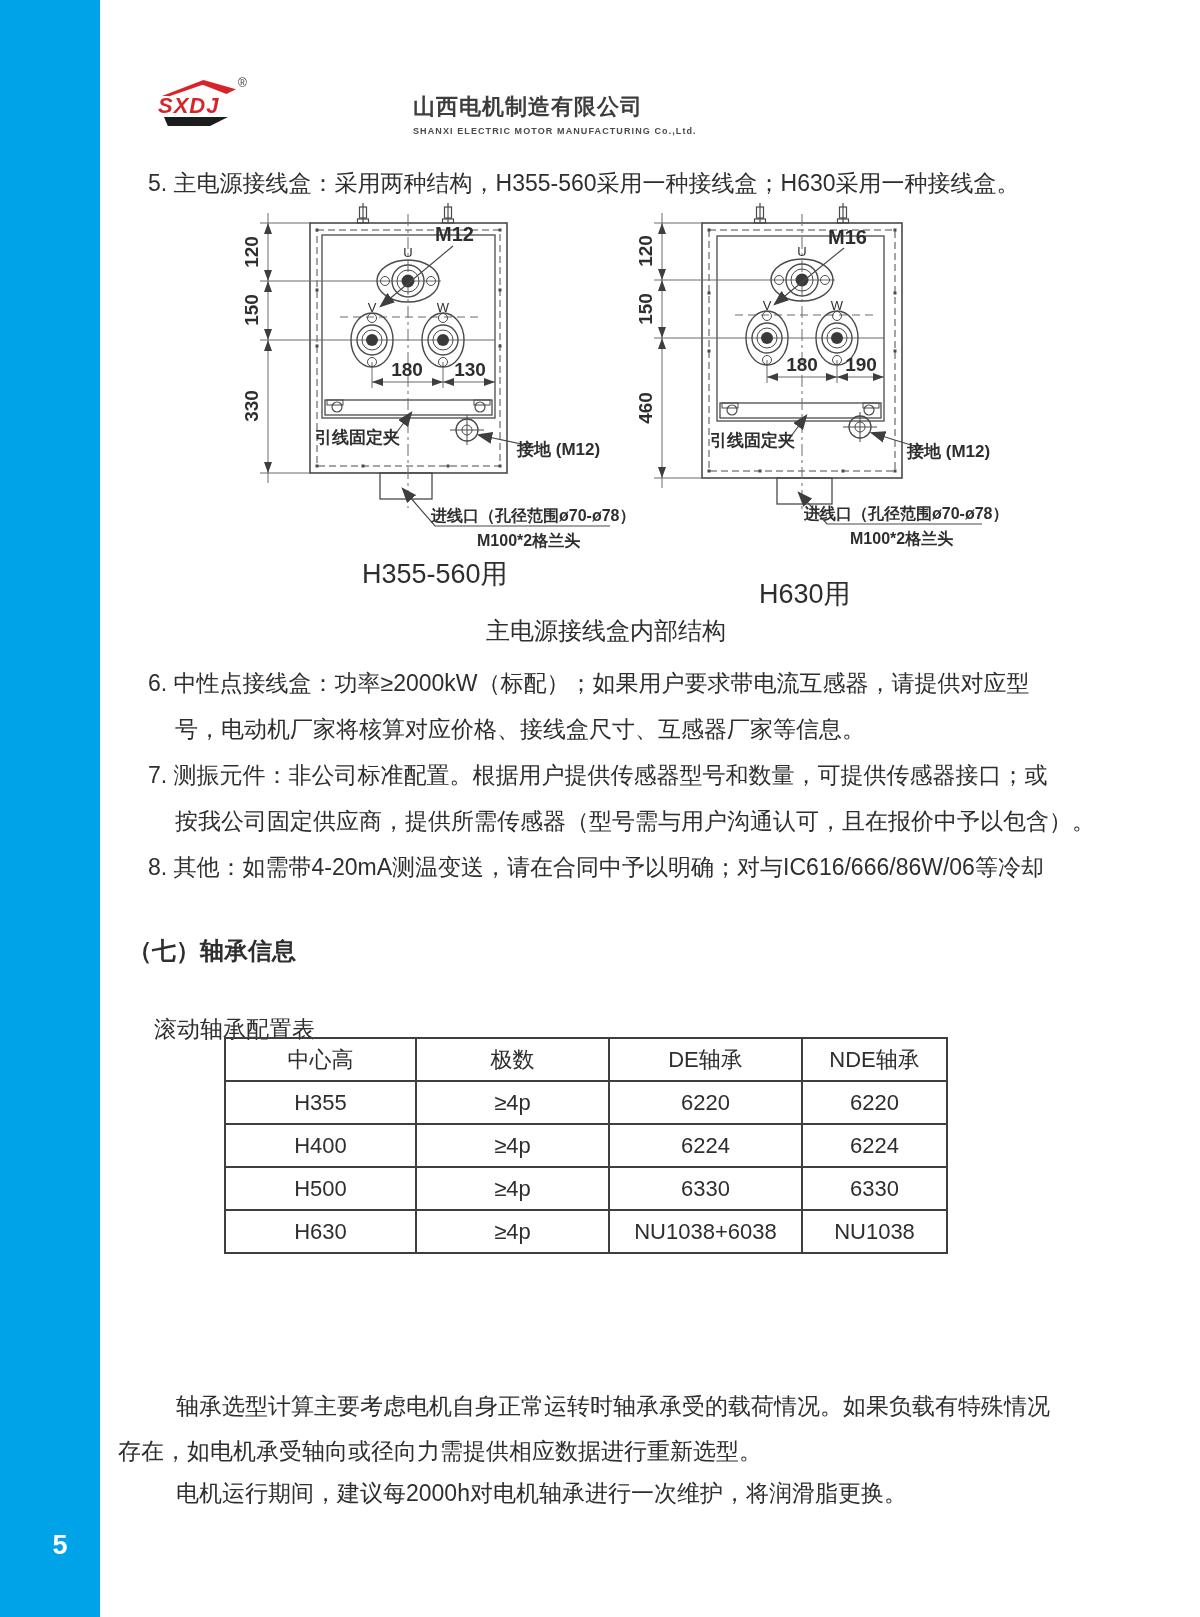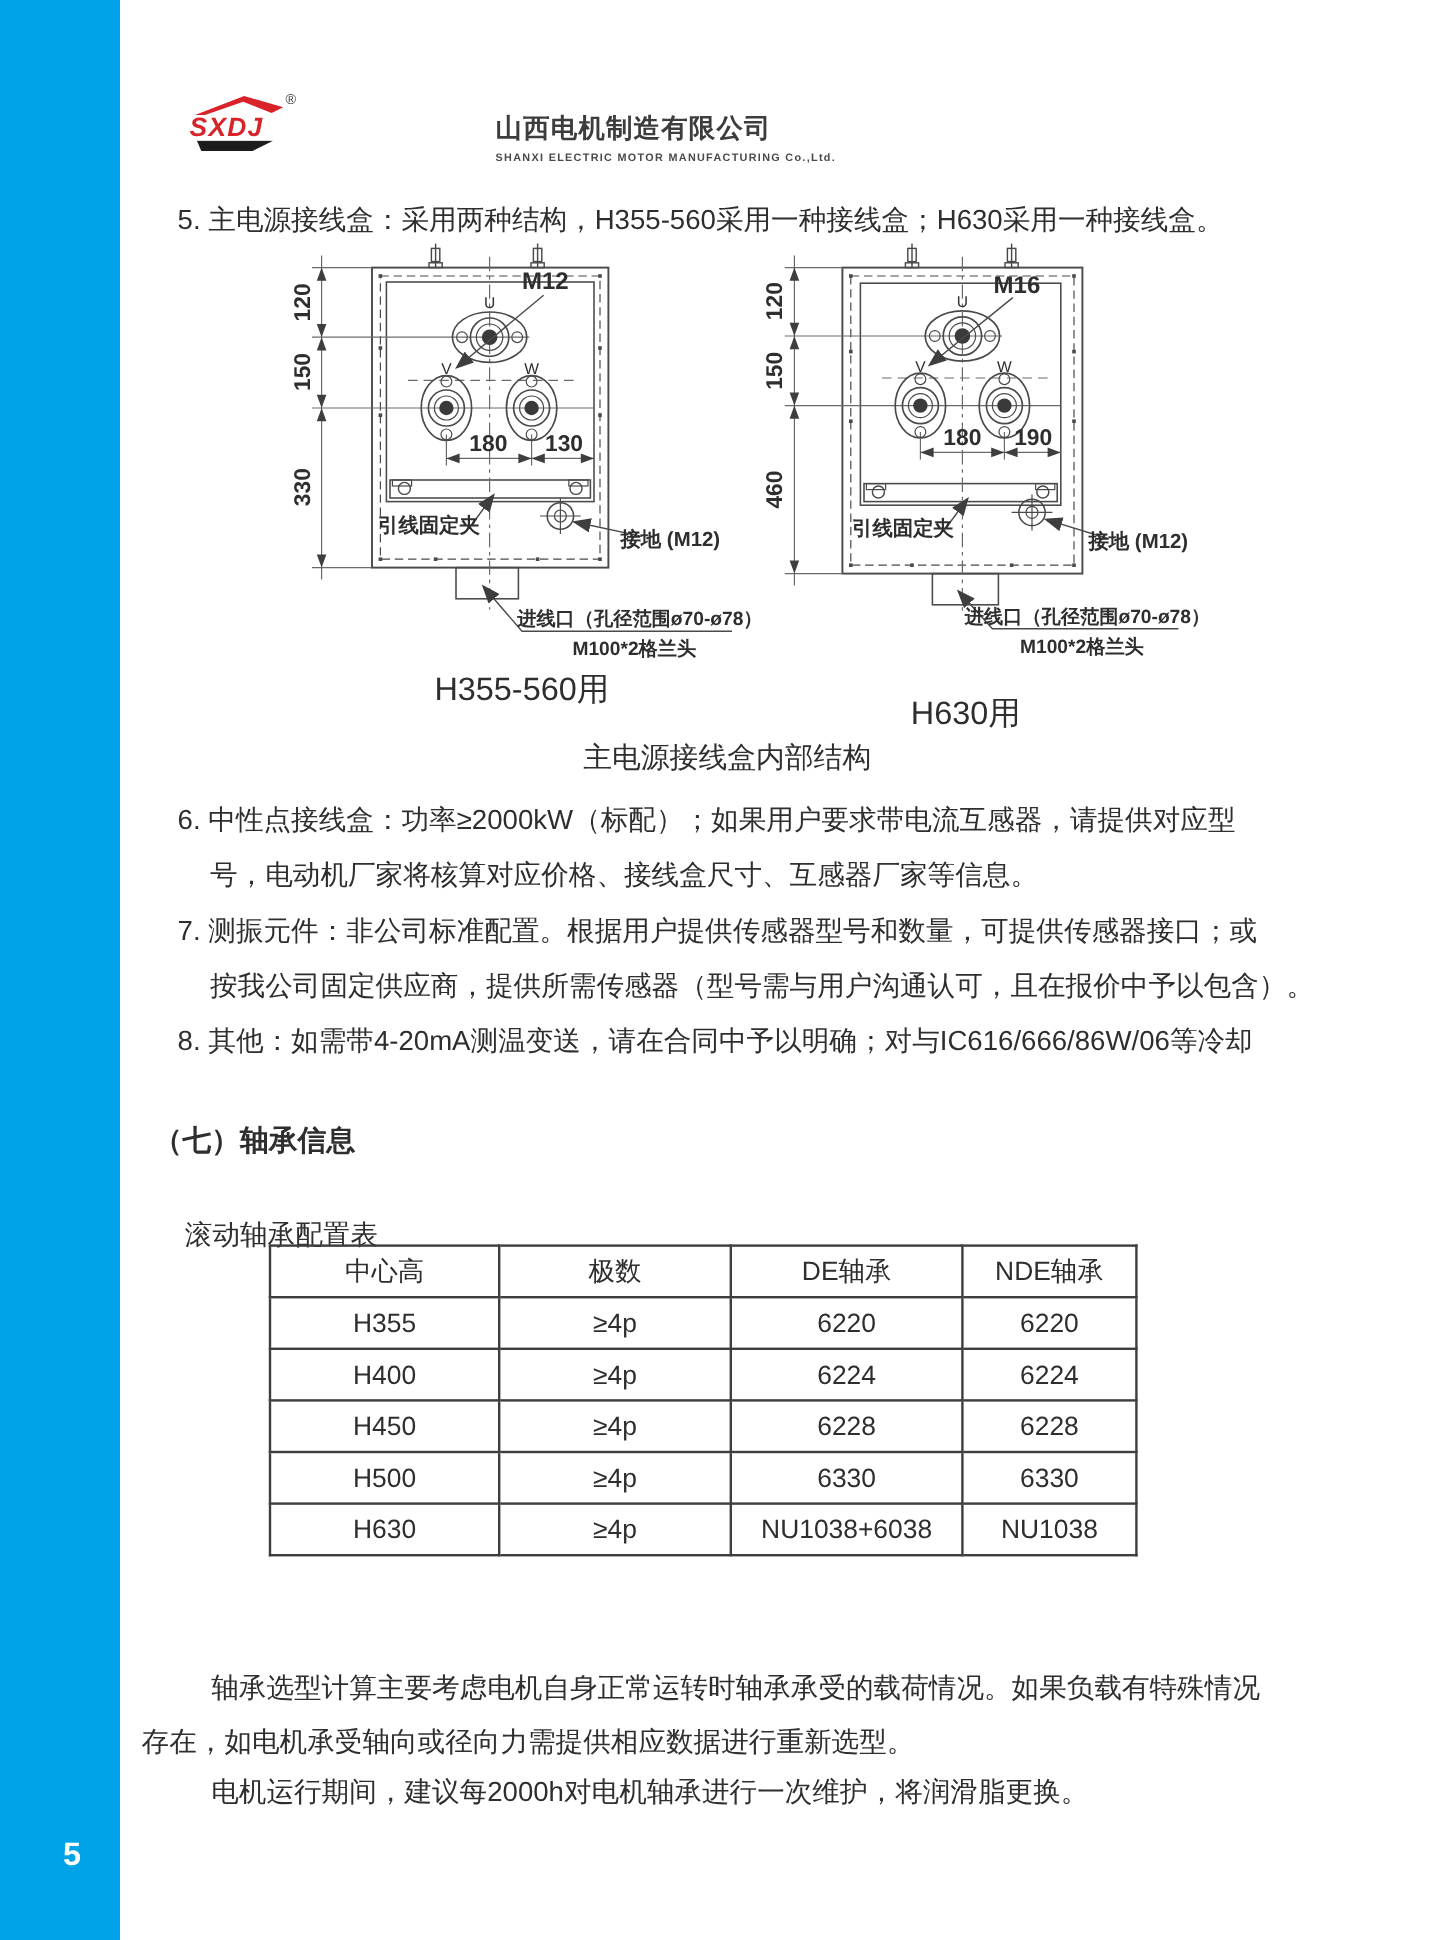--- a/index.html
+++ b/index.html
@@ -341,26 +341,20 @@
       <td>6220</td>
       <td>6220</td>
     </tr>
     <tr>
       <td>H400</td>
       <td>≥4p</td>
       <td>6224</td>
       <td>6224</td>
     </tr>
     <tr>
-      <td>H450</td>
-      <td>≥4p</td>
-      <td>6228</td>
-      <td>6228</td>
-    </tr>
-    <tr>
       <td>H500</td>
       <td>≥4p</td>
       <td>6330</td>
       <td>6330</td>
     </tr>
     <tr>
       <td>H630</td>
       <td>≥4p</td>
       <td>NU1038+6038</td>
       <td>NU1038</td>

